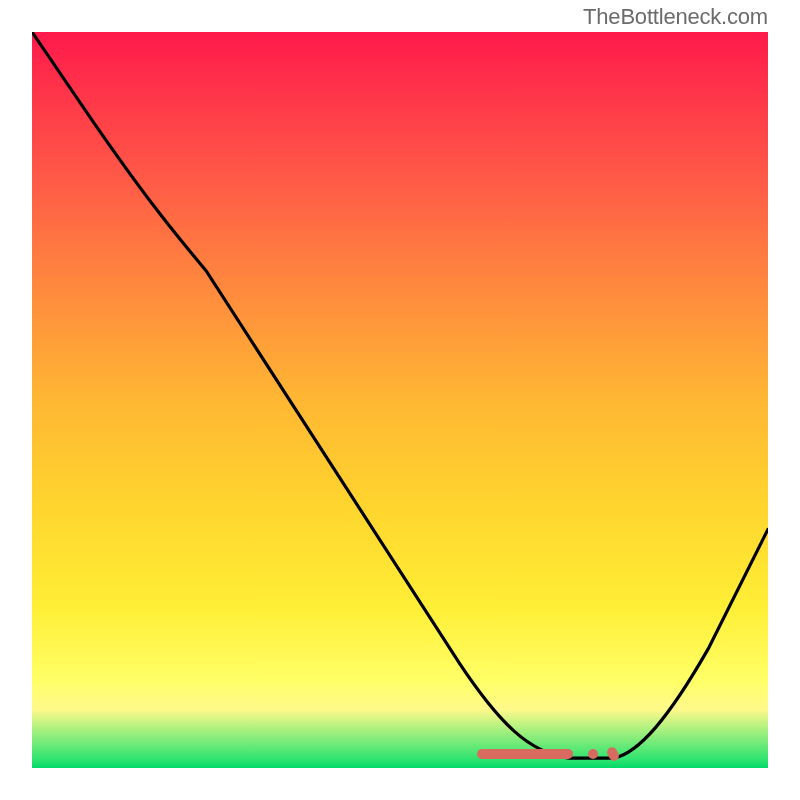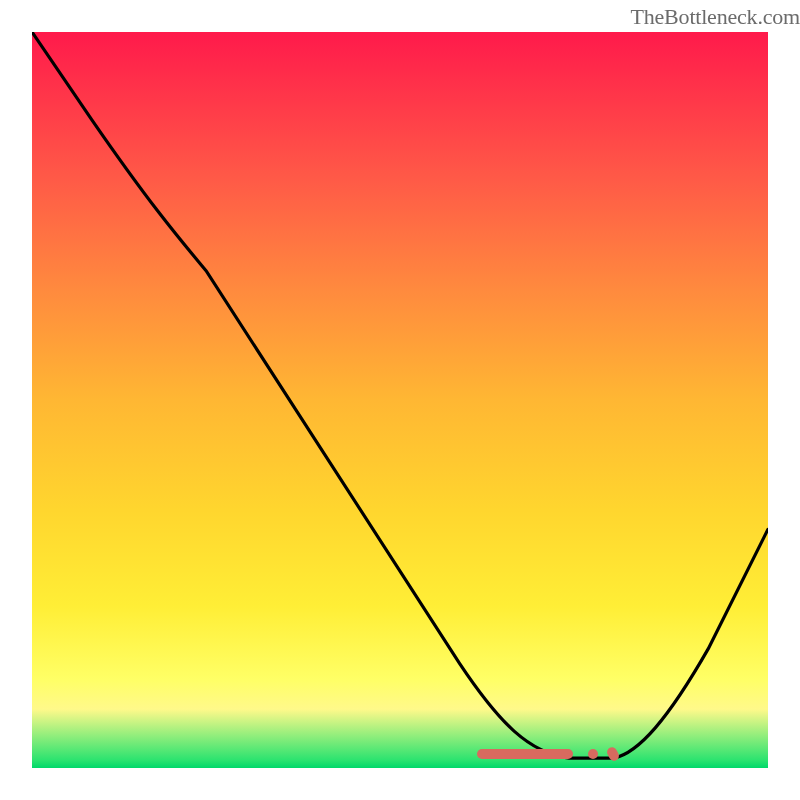--- a/index.html
+++ b/index.html
@@ -6,26 +6,25 @@
   body {
     width: 800px;
     height: 800px;
     background: #ffffff;
     position: relative;
     font-family: Arial, Helvetica, sans-serif;
   }
   .watermark {
     position: absolute;
     top: 4px;
-    right: 0;
+    right: 32px;
     color: #6b6b6b;
     font-size: 22px;
     font-weight: 500;
     letter-spacing: -0.2px;
-    font-family: Liberation Serif, serif;
   }
   .plot-area {
     position: absolute;
     left: 30px;
     top: 30px;
     width: 740px;
     height: 740px;
     border: 2px solid #ffffff; 
   }
   .gradient {

